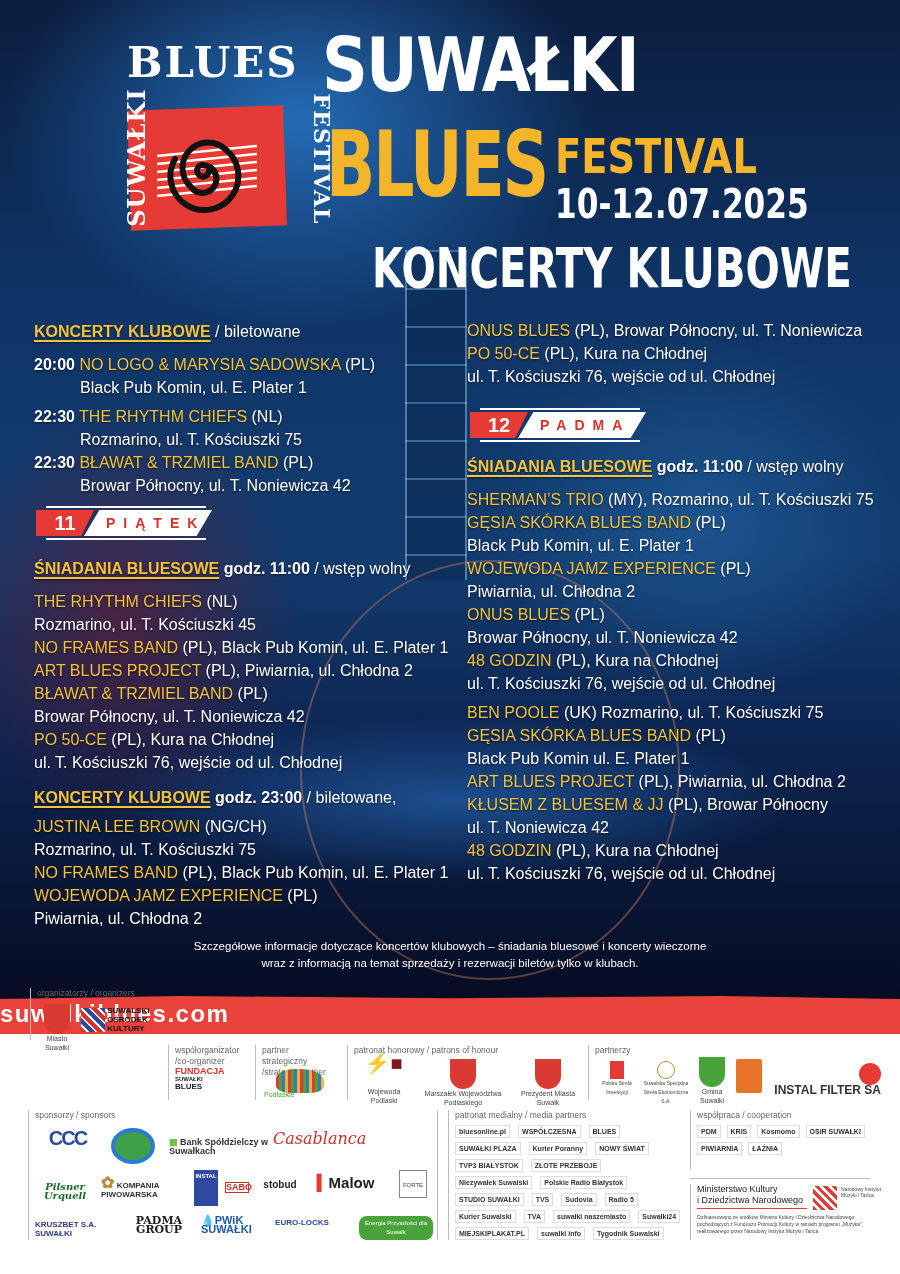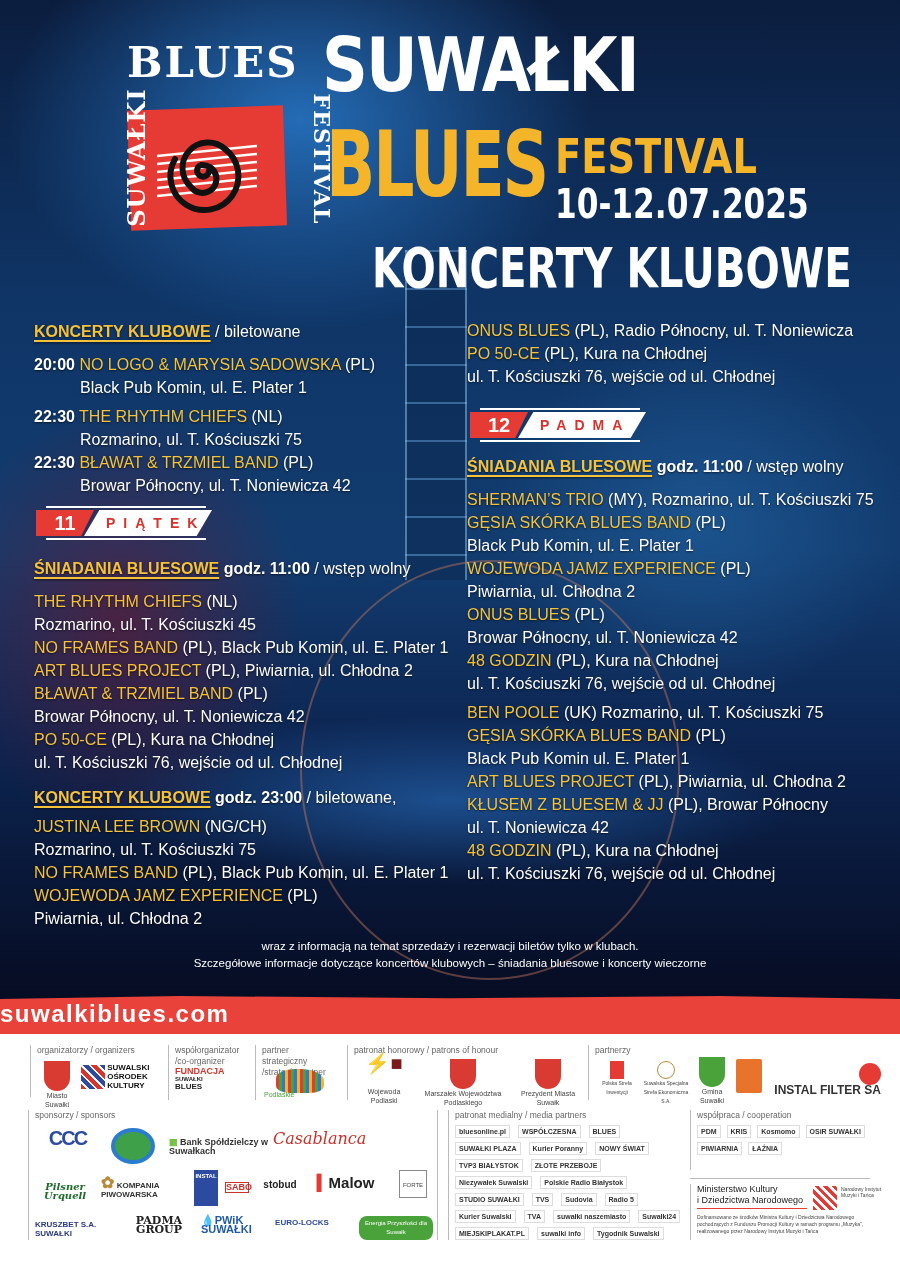--- a/index.html
+++ b/index.html
@@ -125,21 +125,21 @@
     <div class="gap" id="d11c">
         <div class="row"><span class="y">JUSTINA LEE BROWN</span><span> (NG/CH)</span></div>
         <div class="row">Rozmarino, ul. T. Kościuszki 75</div>
         <div class="row"><span class="y">NO FRAMES BAND</span><span> (PL), Black Pub Komin, ul. E. Plater 1</span></div>
         <div class="row"><span class="y">WOJEWODA JAMZ EXPERIENCE</span><span> (PL)</span></div>
         <div class="row">Piwiarnia, ul. Chłodna 2</div>
       </div>
   </div>
 
   <div class="col" style="left:467px;top:319px" id="d11cont">
-      <div class="row"><span class="y">ONUS BLUES</span><span> (PL), Radio Północny, ul. T. Noniewicza</span></div>
+      <div class="row"><span class="y">ONUS BLUES</span><span> (PL), Browar Północny, ul. T. Noniewicza</span></div>
       <div class="row"><span class="y">PO 50-CE</span><span> (PL), Kura na Chłodnej</span></div>
       <div class="row">ul. T. Kościuszki 76, wejście od ul. Chłodnej</div>
     </div>
 
   <div class="day" style="left:470px;top:408px">
     <div class="line-top"></div>
       <div class="line-bot"></div>
     <div class="num">12</div>
     <div class="name wide">PADMA</div>
   </div>
@@ -162,29 +162,29 @@
         <div class="row">Black Pub Komin ul. E. Plater 1</div>
         <div class="row"><span class="y">ART BLUES PROJECT</span><span> (PL), Piwiarnia, ul. Chłodna 2</span></div>
         <div class="row"><span class="y">KŁUSEM Z BLUESEM &amp; JJ</span><span> (PL), Browar Północny</span></div>
         <div class="row">ul. T. Noniewicza 42</div>
         <div class="row"><span class="y">48 GODZIN</span><span> (PL), Kura na Chłodnej</span></div>
         <div class="row">ul. T. Kościuszki 76, wejście od ul. Chłodnej</div>
       </div>
   </div>
 
   <div class="note">
+    <div>Szczegółowe informacje dotyczące koncertów klubowych – śniadania bluesowe i koncerty wieczorne</div>
     <div>wraz z informacją na temat sprzedaży i rezerwacji biletów tylko w klubach.</div>
-    <div>Szczegółowe informacje dotyczące koncertów klubowych – śniadania bluesowe i koncerty wieczorne</div>
   </div>
 </div>
 
 <div class="band"></div>
 <div class="band-text">suwalkiblues.com</div>
 
-<div class="grp" style="left:30px;top:1045px;width:165px;height:52px">
+<div class="grp" style="left:30px;top:988px;width:165px;height:52px">
   <div class="grp-title">organizatorzy / organizers</div>
   <div class="logo-box" style="left:6px;top:16px;width:40px">
       <div class="crest"></div>
       <div>Miasto Suwałki</div>
     </div>
   <div class="logo-box" style="left:50px;top:18px;width:110px;text-align:left;font-size:8px;font-weight:bold;color:#111">
     <span style="display:inline-block;width:24px;height:24px;vertical-align:middle;background:repeating-linear-gradient(45deg,#d9342b 0 4px,#fff 4px 6px,#2b4aa0 6px 10px,#fff 10px 12px)"></span>
     <span style="display:inline-block;width:60px;vertical-align:middle;white-space:normal">SUWALSKI OŚRODEK KULTURY</span>
   </div>
 </div>

